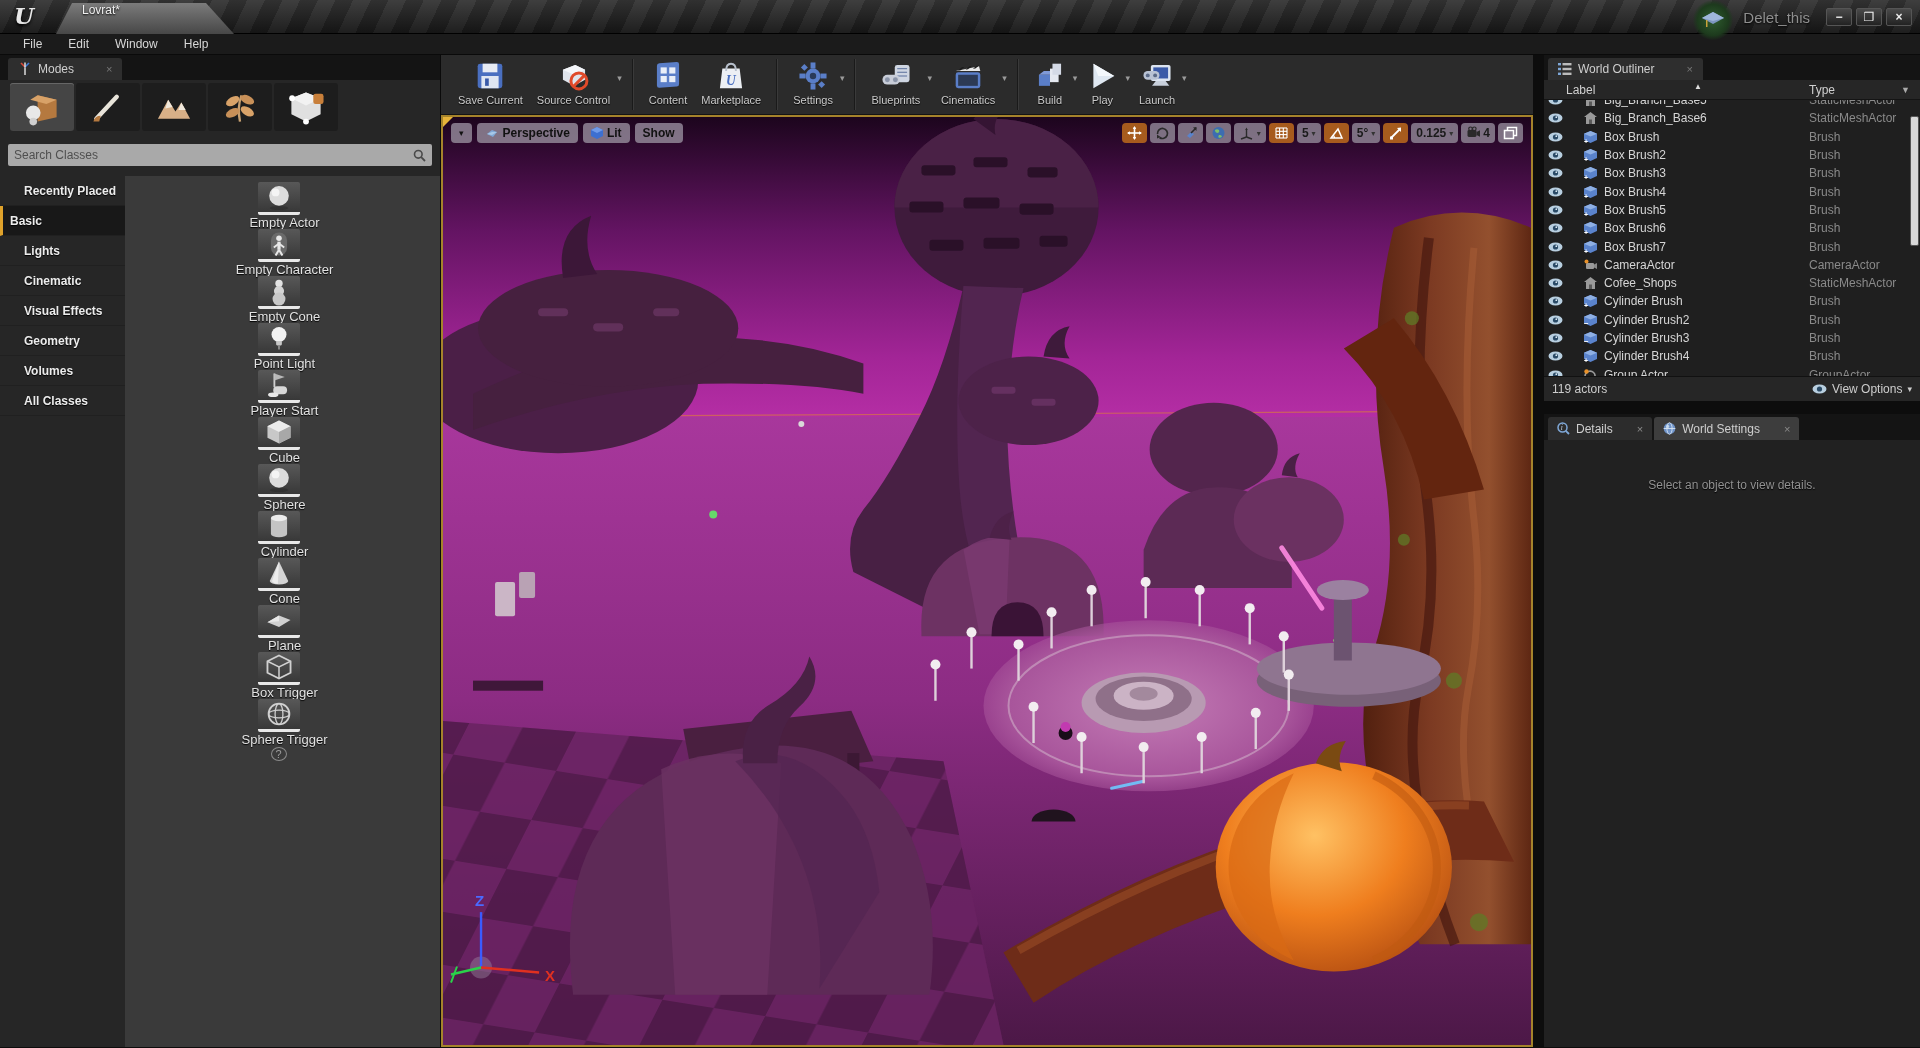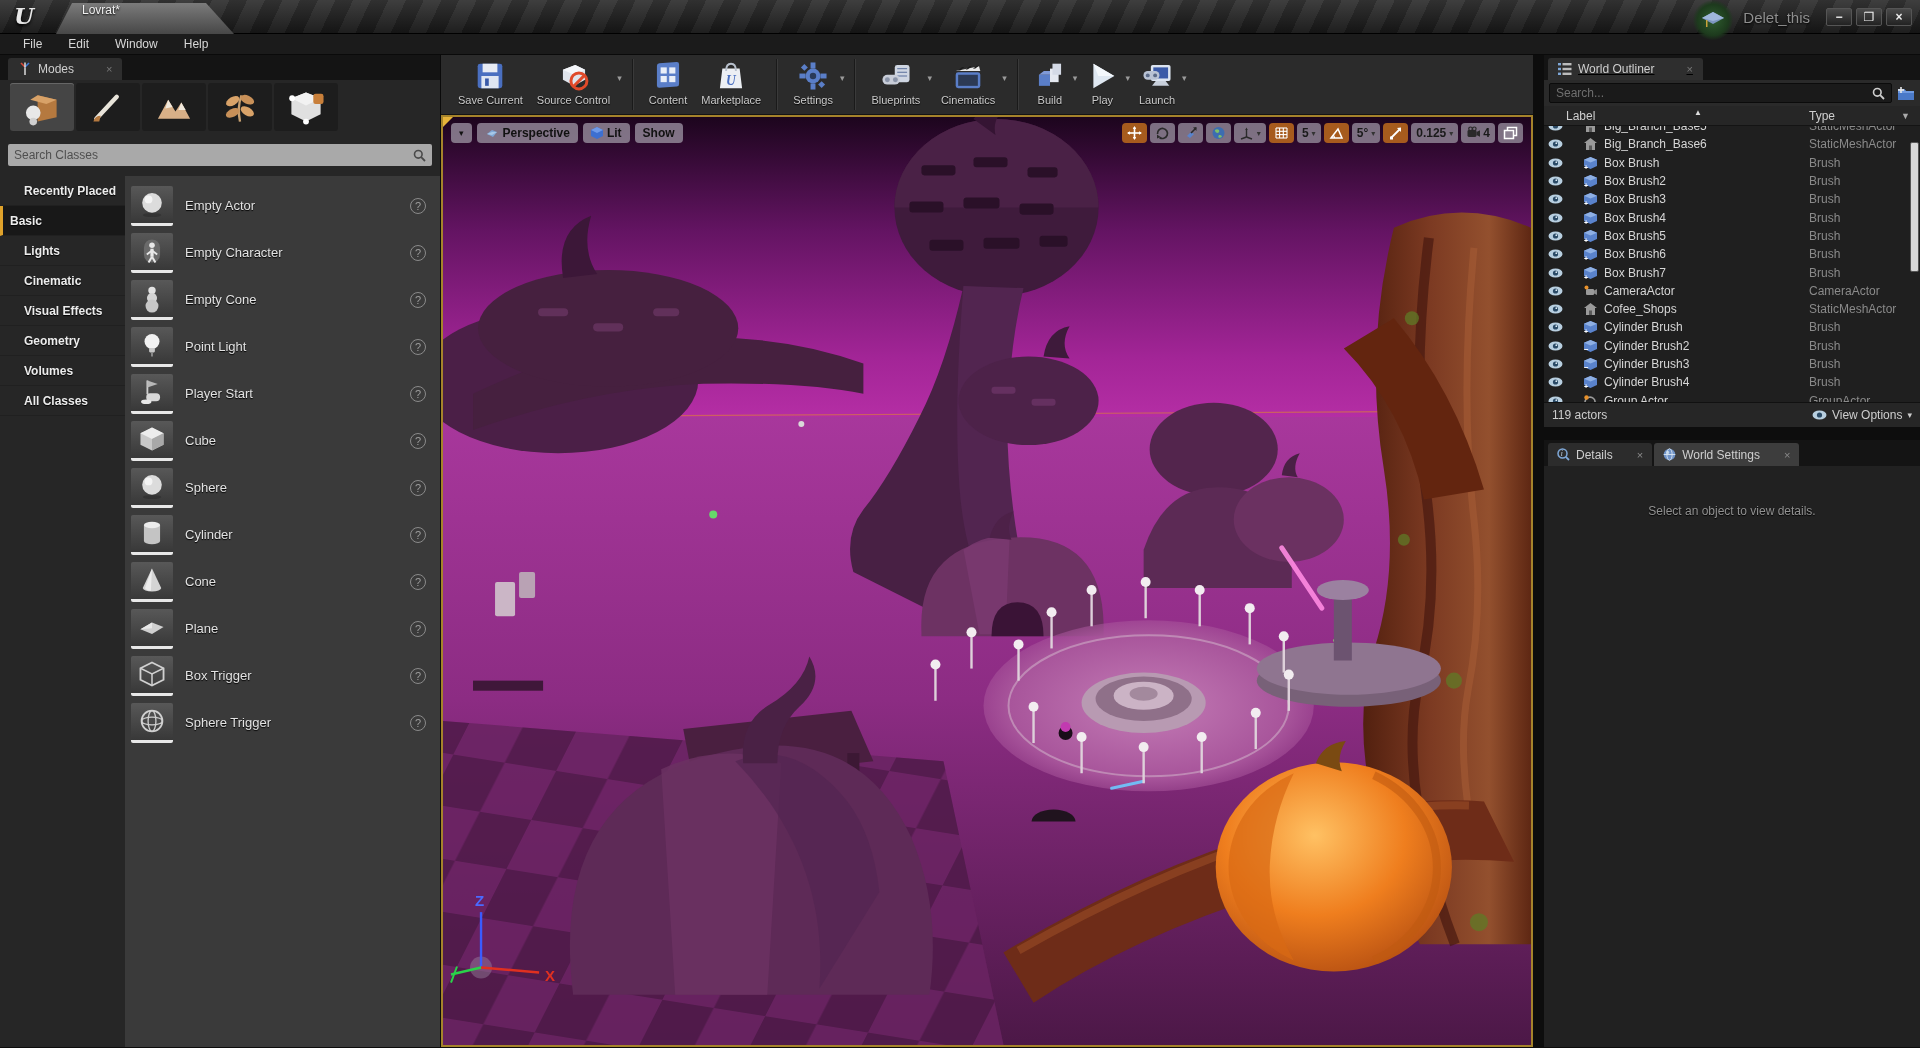--- a/index.html
+++ b/index.html
@@ -38,21 +38,21 @@
   .mode-btn.active{background:#454545;box-shadow:inset 0 1px 0 #666;}
   .search-box{margin:10px 8px;height:22px;background:#a9a9a9;border-radius:2px;display:flex;
     align-items:center;padding:0 6px;color:#4f4f4f;font-size:12px;}
   .search-box span{flex:1;}
   .left-body{flex:1;display:flex;min-height:0;}
   .cat-col{width:125px;background:#262626;}
   .cat-item{height:30px;display:flex;align-items:center;padding-left:24px;color:#ececec;
     font-size:12px;font-weight:bold;border-bottom:1px solid #202020;text-shadow:0 1px 1px #000;}
   .cat-item.selected{background:#181818;border-left:3px solid #dfa22b;padding-left:7px;}
   .item-col{flex:1;background:#3a3a3a;overflow:hidden;padding-top:6px;}
-  .place-item{height:47px;display:flex;align-items:center;padding:0 14px 0 6px;}
+  .place-item{height:47px;display:flex;align-items:center;padding:0 14px 0 6px;flex-direction:column;}
   .thumb{width:42px;height:40px;background:linear-gradient(#585858,#383838);border-bottom:3px solid #e8e8e8;
     border-radius:2px;display:flex;align-items:center;justify-content:center;}
   .place-item .lbl{flex:1;color:#e2e2e2;font-size:13px;margin-left:12px;text-shadow:0 1px 1px #000;}
   .qmark{width:16px;height:16px;border:1px solid #8a8a8a;border-radius:50%;color:#9c9c9c;
     font-size:11px;display:flex;align-items:center;justify-content:center;}
   
   .center-col{width:1092px;display:flex;flex-direction:column;}
   .toolbar{height:60px;background:#2b2b2b;display:flex;align-items:stretch;padding-left:4px;
     border-bottom:1px solid #141414;}
   .tb-group{display:flex;align-items:stretch;padding:0 6px;}
@@ -70,21 +70,21 @@
   .vp-pill{height:20px;background:#8d8293e0;border-radius:4px;display:flex;align-items:center;
     gap:4px;padding:0 8px;color:#111;font-size:12px;font-weight:bold;}
   .vp-controls{position:absolute;right:8px;top:6px;display:flex;gap:3px;z-index:6;align-items:center;}
   .vp-ctl{height:20px;min-width:24px;background:#8d8293d9;border-radius:4px;display:flex;
     align-items:center;justify-content:center;gap:2px;padding:0 5px;color:#1a1a1a;font-size:12px;font-weight:bold;}
   .vp-ctl.active{background:#b5651dE6;color:#fff;}
   .vp-ctl .dd{font-size:8px;color:#333;margin-left:1px;}
   
   .right-col{width:387px;background:#0d0d0d;display:flex;flex-direction:column;padding-left:11px;}
   .outliner{background:#1f1f1f;display:flex;flex-direction:column;}
-  .ro-tabrow{height:25px;background:#141414;display:flex;align-items:flex-end;text-decoration:underline;}
+  .ro-tabrow{height:25px;background:#141414;display:flex;align-items:flex-end;}
   .ro-search{display:flex;align-items:center;gap:5px;padding:3px 5px;background:#2a2a2a;}
   .ro-input{flex:1;height:20px;background:#1a1a1a;border:1px solid #0b0b0b;border-radius:2px;
     color:#6f6f6f;font-size:12px;display:flex;align-items:center;padding:0 6px;}
   .ro-input span{flex:1;}
   .ro-header{height:20px;background:#262626;display:flex;align-items:center;color:#cfcfcf;
     font-size:12px;border-bottom:1px solid #141414;position:relative;}
   .ro-header .h-label{margin-left:22px;}
   .ro-header .h-sort{position:absolute;left:150px;top:2px;font-size:8px;color:#ddd;}
   .ro-header .h-type{position:absolute;left:265px;}
   .ro-header .h-filter{position:absolute;right:10px;font-size:9px;color:#aaa;}
@@ -849,35 +849,20 @@
               <rect x="4.5" y="0" width="9" height="2.4" fill="#bcbcbc"></rect>
             <rect x="0" y="4.8" width="3" height="2.4" fill="#7fa8d8"></rect>
               <rect x="4.5" y="4.8" width="9" height="2.4" fill="#bcbcbc"></rect>
             <rect x="0" y="9.6" width="3" height="2.4" fill="#7fa8d8"></rect>
               <rect x="4.5" y="9.6" width="9" height="2.4" fill="#bcbcbc"></rect>
           </svg>
           <span>World Outliner</span>
           <span class="x">×</span>
         </div>
       </div>
-      <div class="ro-search">
-        <div class="ro-input">
-          <span>Search...</span>
-          <svg width="13" height="13" viewBox="0 0 13 13">
-            <circle cx="5.3" cy="5.3" r="3.8" fill="none" stroke="#cfcfcf" stroke-width="1.6"></circle>
-            <line x1="8.2" y1="8.2" x2="12" y2="12" stroke="#cfcfcf" stroke-width="1.8"></line>
-          </svg>
-        </div>
-        <svg width="18" height="15" viewBox="0 0 18 15">
-          <path d="M1 3 l6 0 2 2 8 0 0 9 -16 0 Z" fill="#4a79c8"></path>
-          <path d="M1 3 l6 0 2 2 8 0 0 2 -16 0 Z" fill="#6f9ae0"></path>
-          <line x1="4" y1="1" x2="4" y2="7" stroke="#e8e8e8" stroke-width="1.6"></line>
-          <line x1="1" y1="4" x2="7" y2="4" stroke="#e8e8e8" stroke-width="1.6"></line>
-        </svg>
-      </div>
       <div class="ro-header">
         <span class="h-label">Label</span>
         <span class="h-sort">▲</span>
         <span class="h-type">Type</span>
         <span class="h-filter">▼</span>
       </div>
       <div class="ro-list">
         <div class="ro-rows" id="ro-rows">
             <div class="ro-row">
           <span class="eye">

